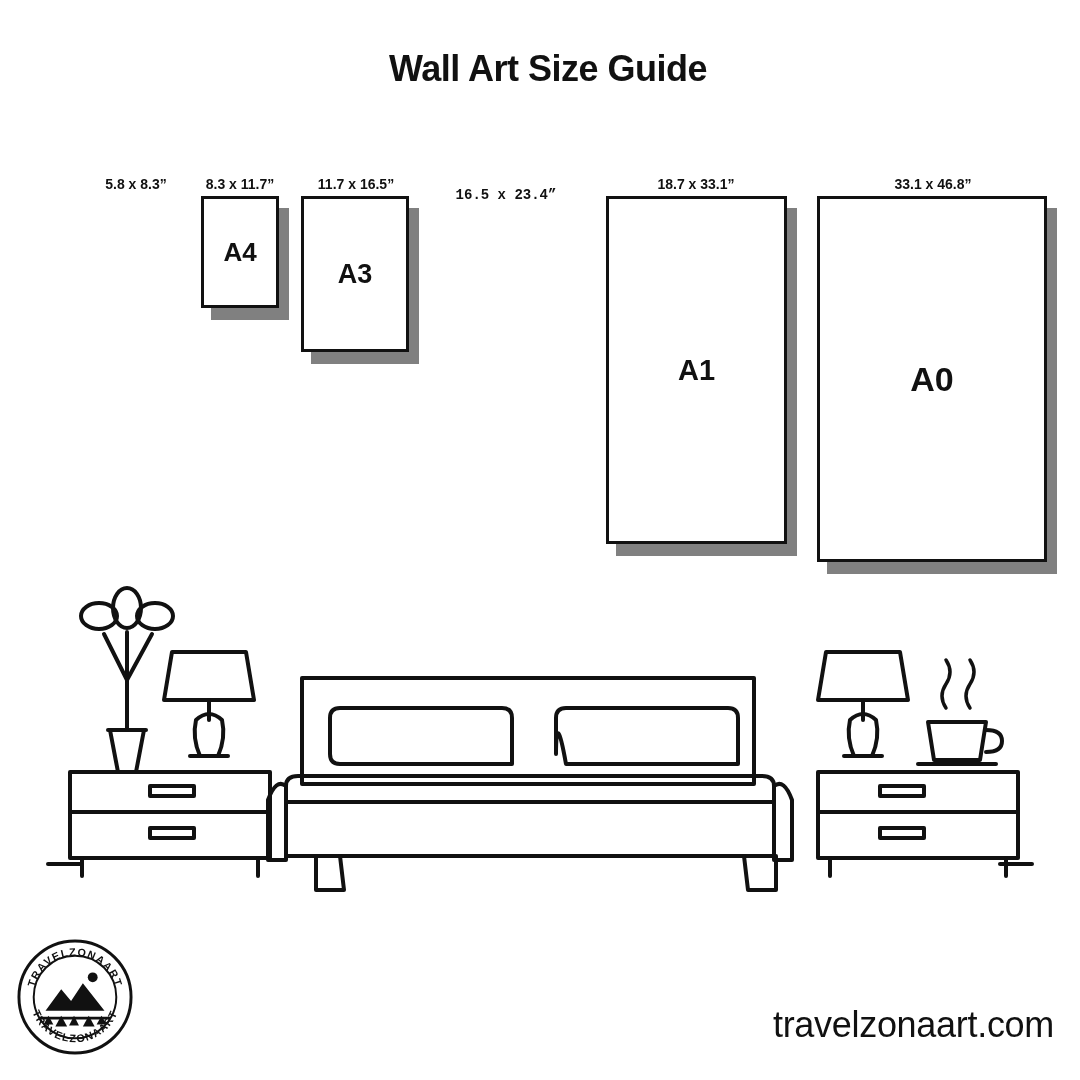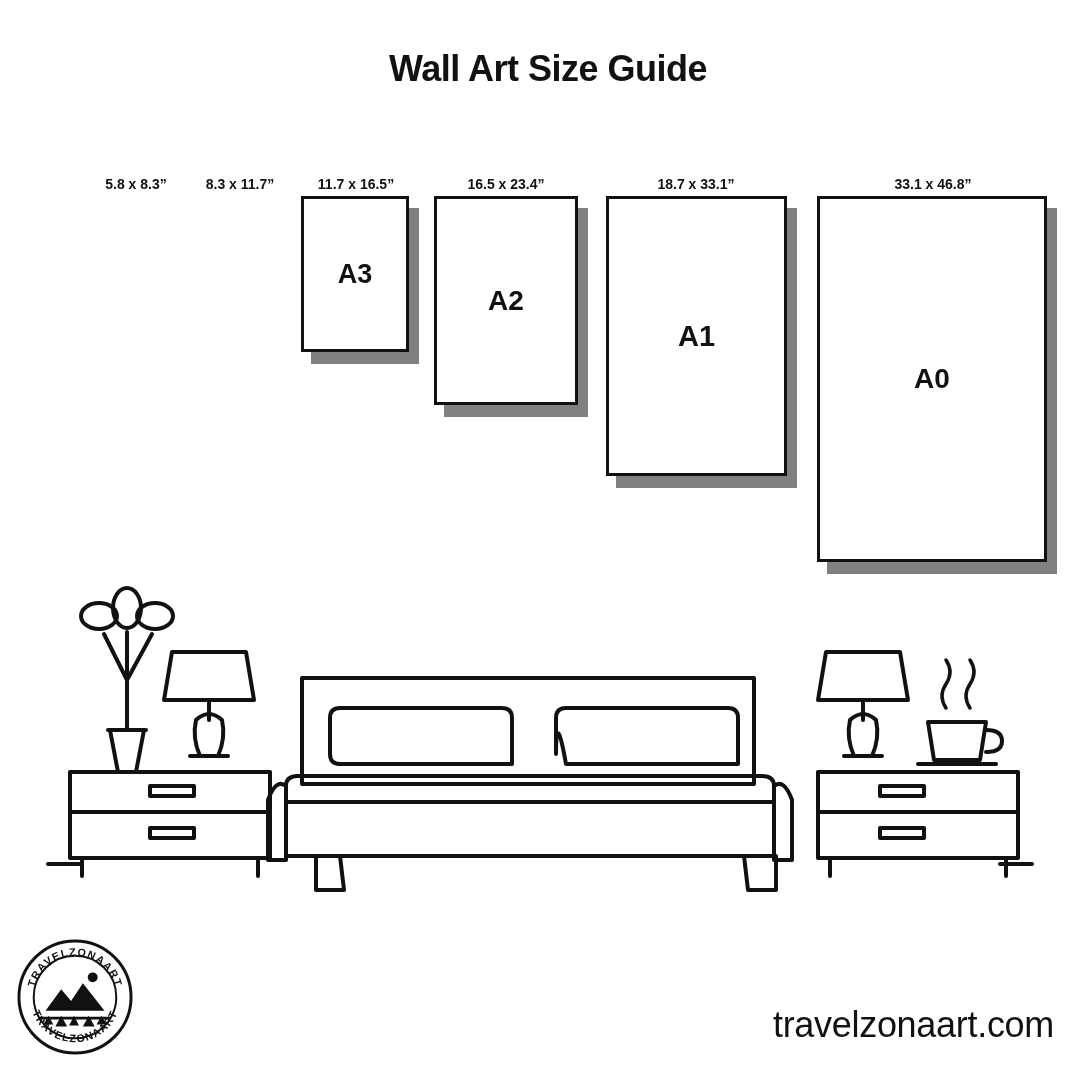--- a/index.html
+++ b/index.html
@@ -71,34 +71,34 @@
     font-weight: bold;
     color: #111111;
     text-align: center;
   }
 
   
   .f-a5 { left: 66px; top: 203px; width: 62px;  height: 89px; }
   .f-a4 { left: 163px; top: 196px; width: 78px;  height: 112px; }
   .f-a3 { left: 263px; top: 196px; width: 108px; height: 156px; }
   .f-a2 { left: 396px; top: 196px; width: 144px; height: 209px; }
-  .f-a1 { left: 568px; top: 196px; width: 181px; height: 280px; }
+  .f-a1 { left: 568px; top: 196px; width: 181px; height: 348px; }
   .f-a0 { left: 779px; top: 196px; width: 230px; height: 366px; }
 
   .f-a5 .frame-label { font-size: 25px; }
   .f-a4 .frame-label { font-size: 26px; }
   .f-a3 .frame-label { font-size: 27px; }
   .f-a2 .frame-label { font-size: 28px; }
   .f-a1 .frame-label { font-size: 29px; }
-  .f-a0 .frame-label { font-size: 28px; }
+  .f-a0 .frame-label { font-size: 34px; }
 
   .d-a5 { left: 52px;  top: 176px; width: 92px; }
   .d-a4 { left: 148px; top: 176px; width: 108px; text-align: center; }
   .d-a3 { left: 256px; top: 176px; width: 124px; }
-  .d-a2 { left: 398px; top: 176px; width: 140px; }
+  .d-a2 { left: 398px; top: 187px; width: 140px; font-family: Liberation Mono, monospace; }
   .d-a1 { left: 580px; top: 176px; width: 156px; }
   .d-a0 { left: 812px; top: 176px; width: 166px; }
 
   
   .furniture {
     position: absolute;
     left: 0;
     top: 560px;
     width: 1080px;
     height: 360px;
@@ -125,36 +125,36 @@
 </head>
 <body>
 
 <div class="title">Wall Art Size Guide</div>
 
 <div class="frames">
 
   <div class="frame-dim d-a5">5.8 x 8.3”</div>
 
   <div class="frame-dim d-a4">8.3 x 11.7”</div>
+  <div class="frame-group f-a4">
+    <div class="frame-shadow"></div>
+    <div class="frame-box">
+      <span class="frame-label">A4</span>
+    </div>
+  </div>
 
   <div class="frame-dim d-a3">11.7 x 16.5”</div>
   <div class="frame-group f-a3">
     <div class="frame-shadow"></div>
     <div class="frame-box">
       <span class="frame-label">A3</span>
     </div>
   </div>
 
   <div class="frame-dim d-a2">16.5 x 23.4”</div>
-  <div class="frame-group f-a2">
-    <div class="frame-shadow"></div>
-    <div class="frame-box">
-      <span class="frame-label">A2</span>
-    </div>
-  </div>
 
   <div class="frame-dim d-a1">18.7 x 33.1”</div>
   <div class="frame-group f-a1">
     <div class="frame-shadow"></div>
     <div class="frame-box">
       <span class="frame-label">A1</span>
     </div>
   </div>
 
   <div class="frame-dim d-a0">33.1 x 46.8”</div>

